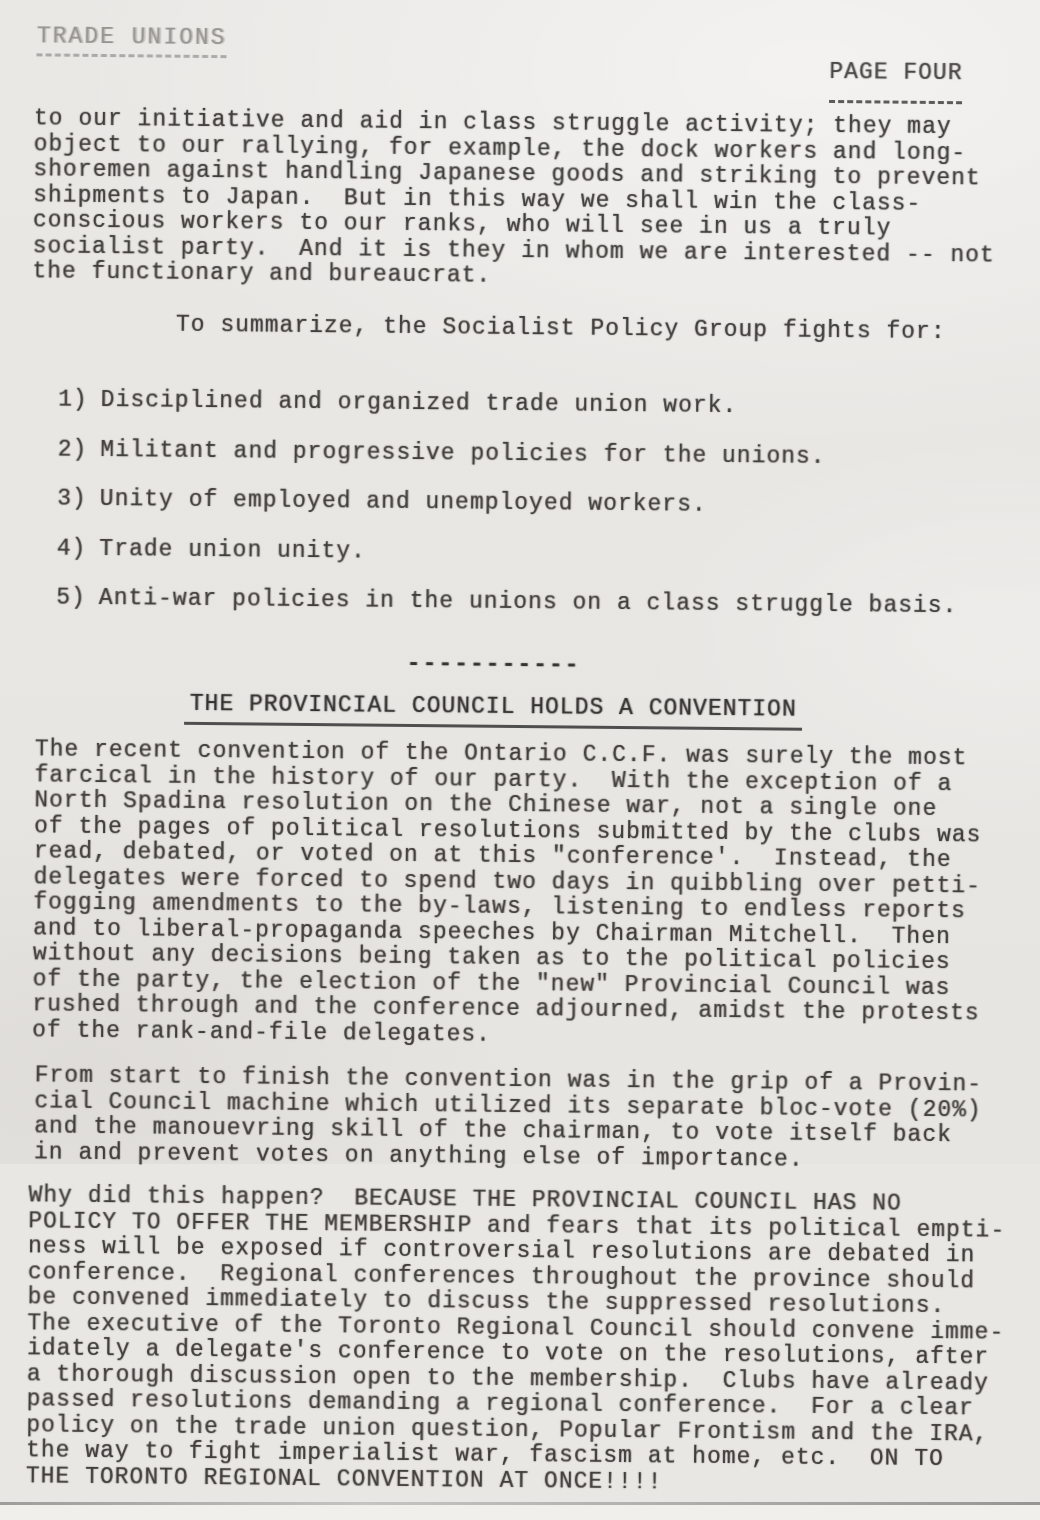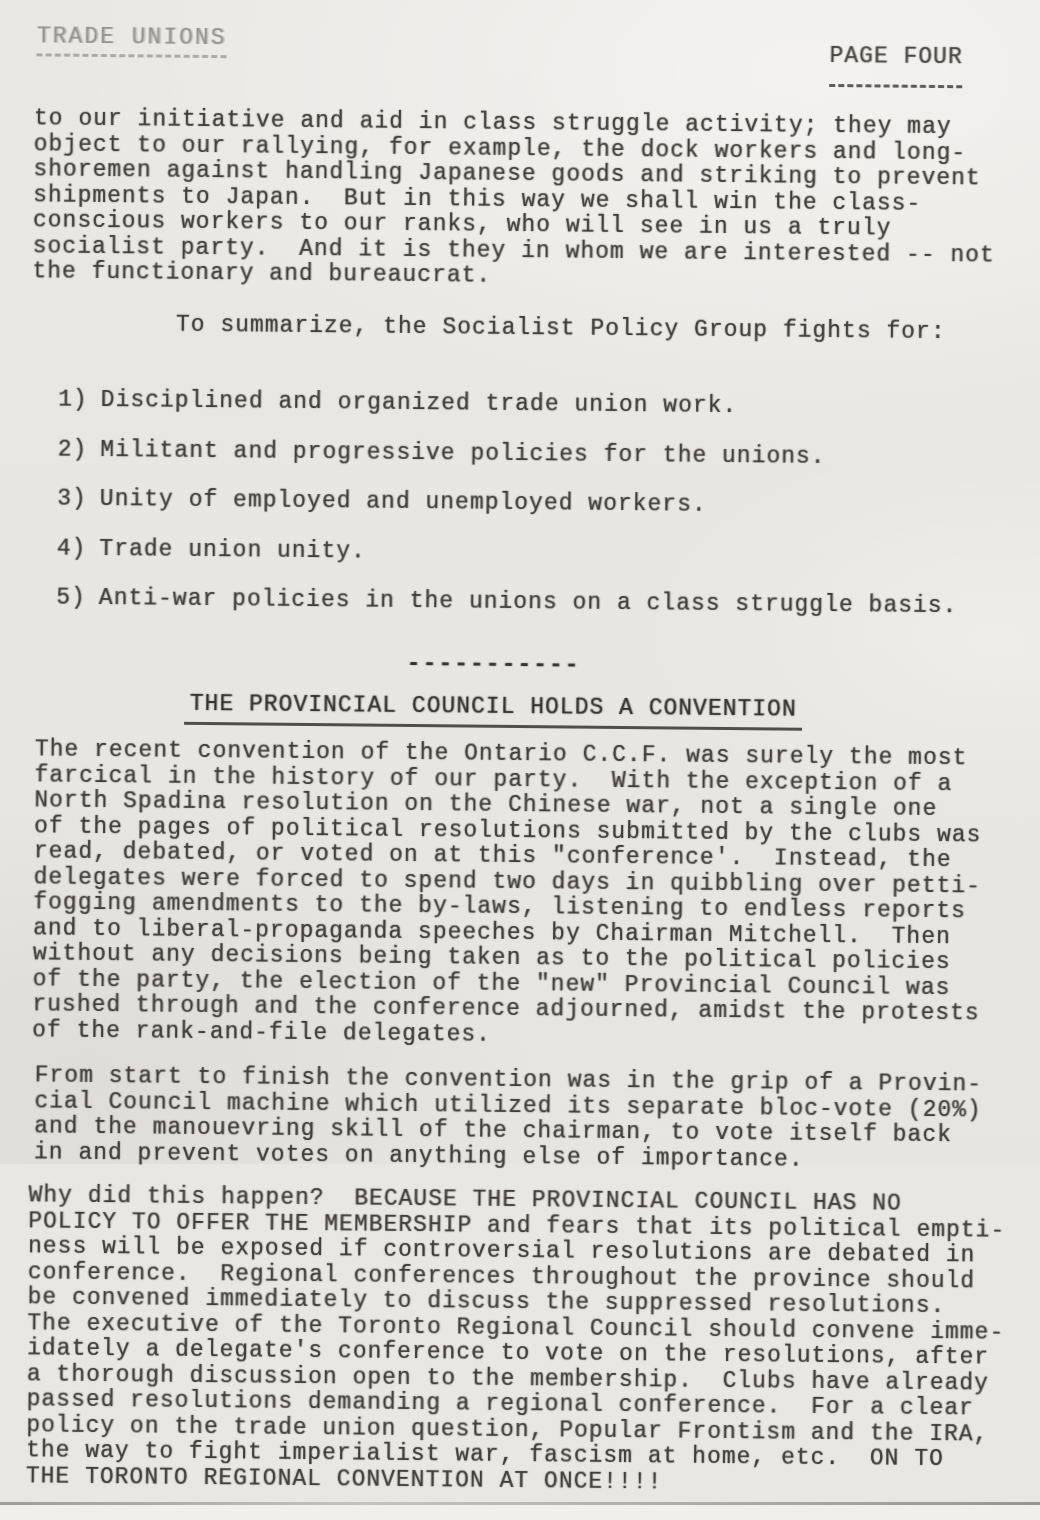--- a/index.html
+++ b/index.html
@@ -27,21 +27,21 @@
   }
   .tline{white-space:pre;}
   .para{position:absolute;}
   .hdr-left{
     position:absolute;left:37px;top:24px;
     opacity:.5;letter-spacing:2px;
     border-bottom:3px dashed rgba(40,40,40,.65);padding-bottom:3px;
     text-shadow:1.6px .4px 0 rgba(48,46,43,.45);
   }
   .hdr-right{
-    position:absolute;left:830px;top:36px;
+    position:absolute;left:830px;top:52px;
     border-bottom:3px dashed rgba(40,40,40,.75);padding-bottom:14px;
     color:#4a4845;
   }
   .p1{left:35px;top:106px;}
   .summary{position:absolute;left:179px;top:311px;white-space:pre;}
   .platform{position:absolute;left:62px;top:387px;margin:0;padding:0;list-style:none;}
   .platform li{margin-bottom:24px;white-space:pre;}
   .platform .num{margin-right:13px;}
   .separator{
     position:absolute;left:35px;top:648px;width:930px;text-align:center;

